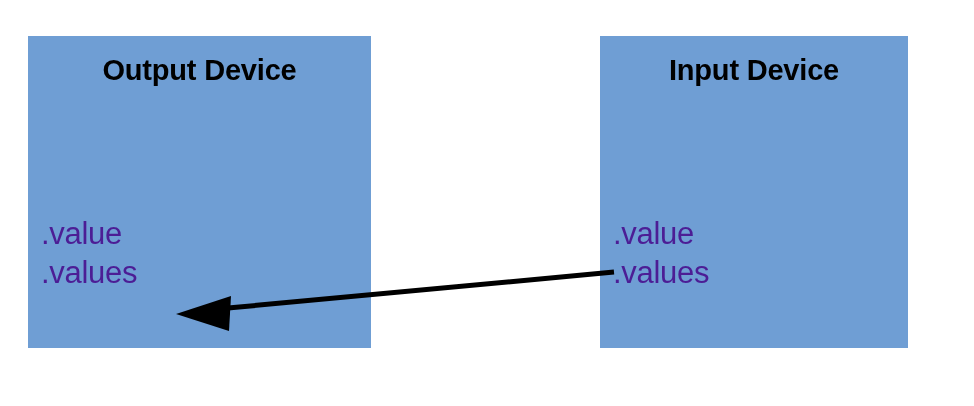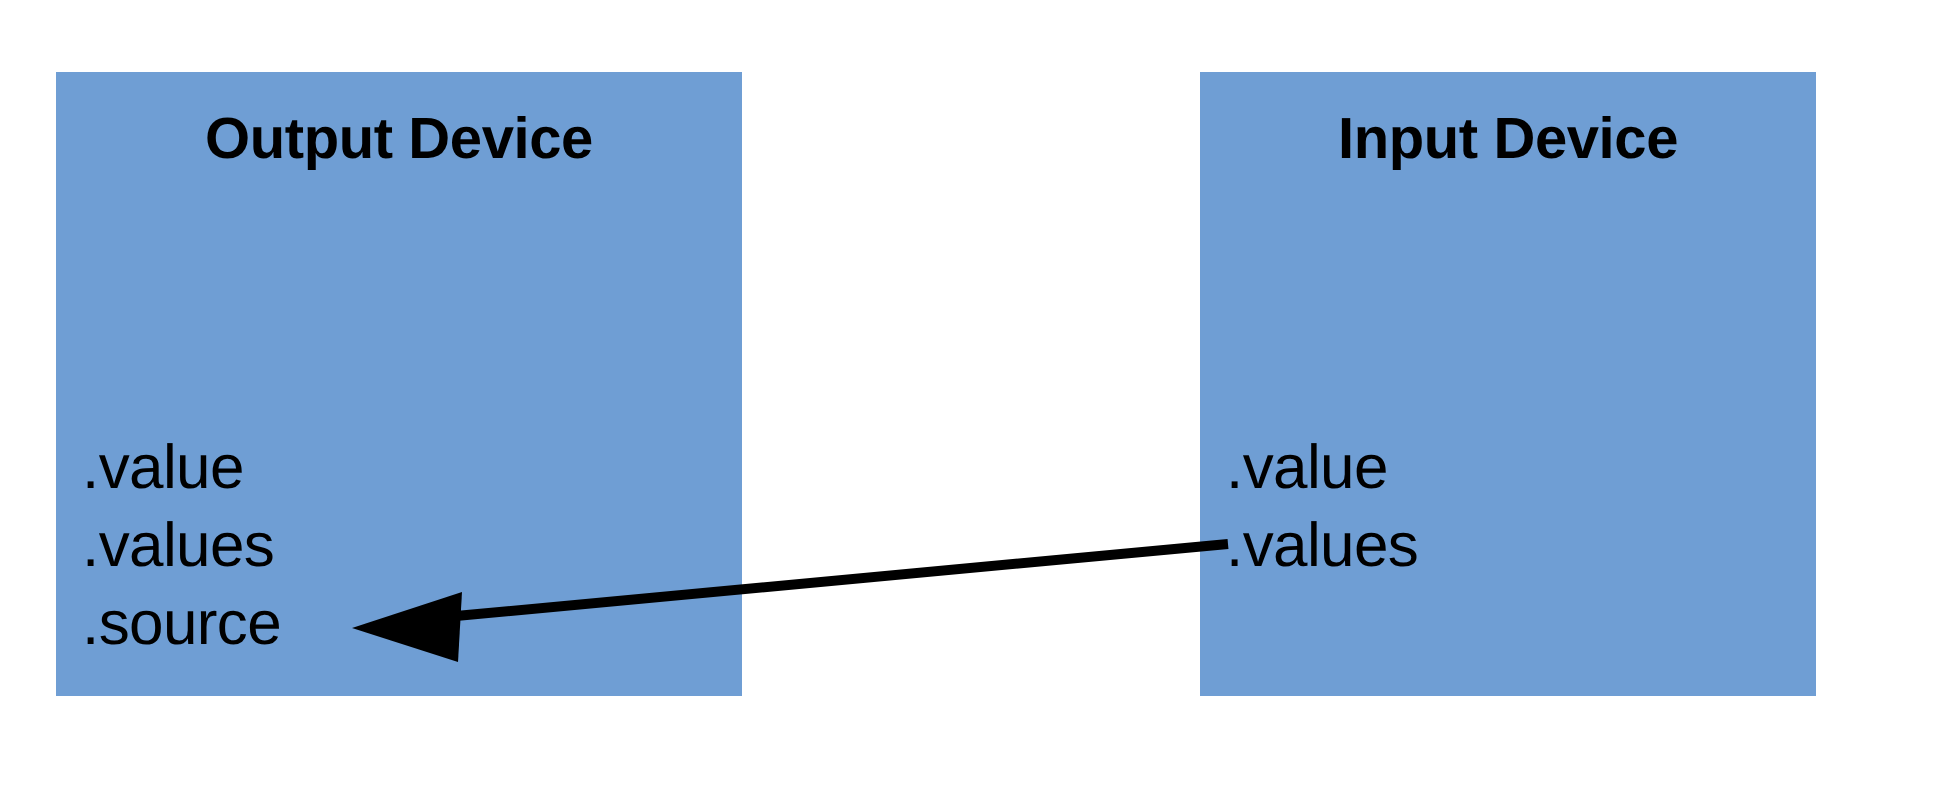--- a/index.html
+++ b/index.html
@@ -52,21 +52,21 @@
     position: absolute;
     left: 13px;
     top: 178px;
     margin: 0;
     padding: 0;
     list-style: none;
   }
   .prop-item {
     font-size: 31px;
     font-weight: normal;
-    color: #000000;
+    color: #4c1d95;
     line-height: 39px;
     white-space: nowrap;
     letter-spacing: -0.3px;
   }
   #connector-arrow {
     position: absolute;
     left: 0;
     top: 0;
     width: 974px;
     height: 406px;
@@ -76,21 +76,20 @@
 </head>
 <body>
 
 <div id="canvas">
 
   <div class="device-box" id="output-device-box">
     <div class="device-title">Output Device</div>
     <ul class="prop-list">
       <li class="prop-item">.value</li>
       <li class="prop-item">.values</li>
-      <li class="prop-item">.source</li>
     </ul>
   </div>
 
   <div class="device-box" id="input-device-box">
     <div class="device-title">Input Device</div>
     <ul class="prop-list">
       <li class="prop-item">.value</li>
       <li class="prop-item">.values</li>
     </ul>
   </div>

